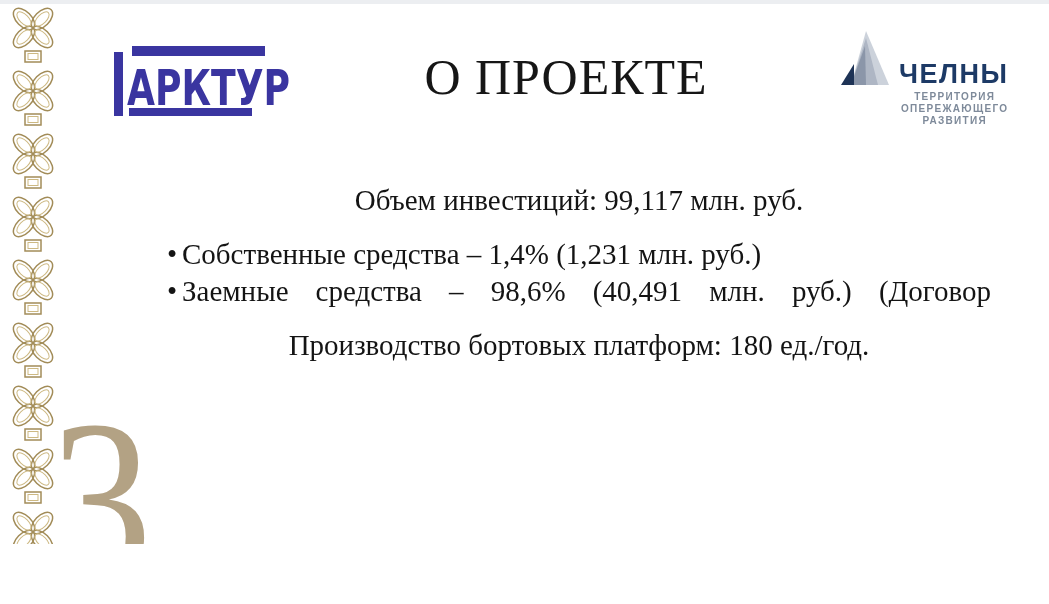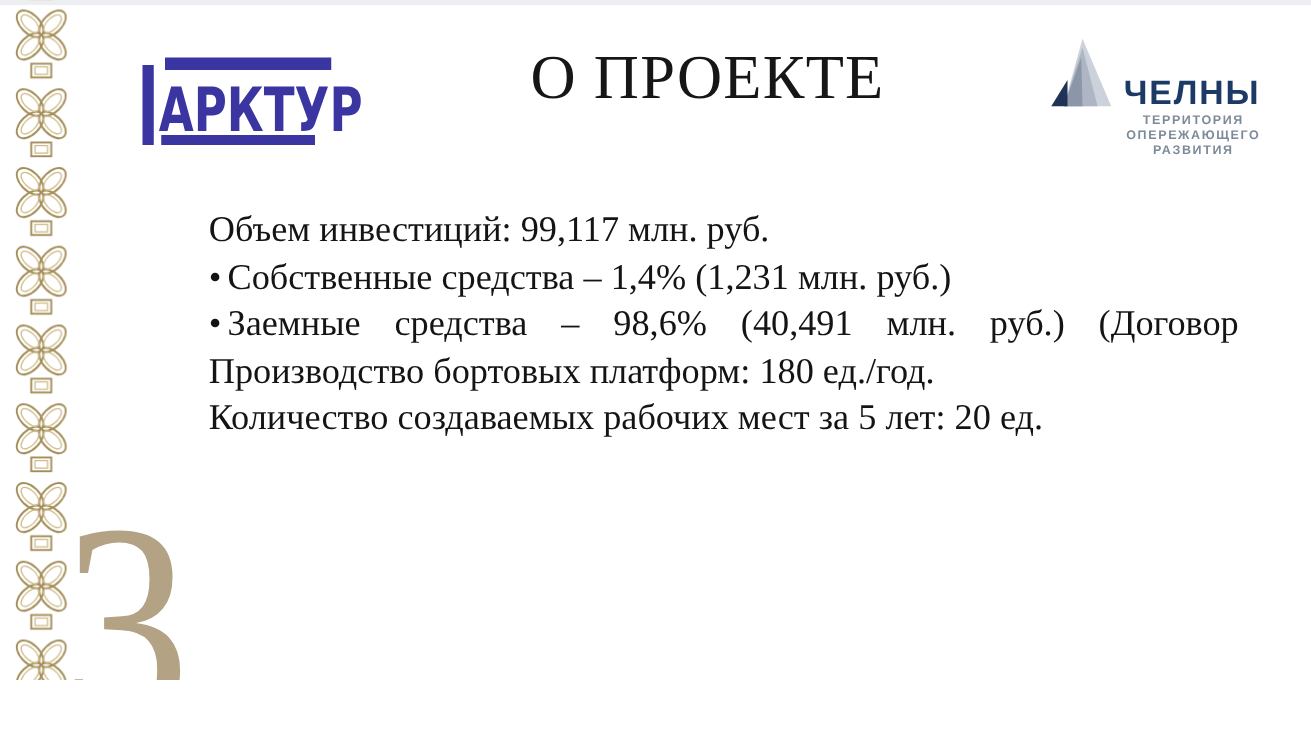--- a/index.html
+++ b/index.html
@@ -24,21 +24,21 @@
   }
   .ornament{
     position:absolute;left:8px;top:0;width:50px;height:604px;
   }
   
   .arktur{
     position:absolute;left:112px;top:38px;width:180px;height:82px;
   }
   
   .slide-title{
-    position:absolute;left:316px;top:30px;width:500px;height:62px;
+    position:absolute;left:316px;top:46px;width:500px;height:62px;
     text-align:center;
     font-family:"Liberation Serif",serif;
     font-size:50px;color:#161616;
     letter-spacing:1px;
     line-height:62px;
     white-space:nowrap;
   }
   
   .chelny{
     position:absolute;left:838px;top:28px;width:190px;height:105px;text-align:center;
@@ -57,21 +57,21 @@
     font-family:"Liberation Sans","DejaVu Sans",sans-serif;
     font-size:10px;font-weight:bold;color:#7e8a9a;
     letter-spacing:1.3px;line-height:12px;white-space:nowrap;
   }
   
   .content{
     position:absolute;left:167px;top:166px;width:824px;
     font-family:"Liberation Serif",serif;
     font-size:29px;color:#141414;line-height:37.5px;
   }
-  .content p{margin:0;padding:0;}
+  .content p{margin:16px;padding:0;text-align:center;}
   .bullet-item{position:relative;padding-left:15px;}
   .bullet-dot{position:absolute;left:0;top:0;}
   .justify-line{
     text-align:justify;
     -moz-text-align-last:justify;
     text-align-last:justify;
   }
   
   .page-number{
     position:absolute;left:50px;top:385px;
@@ -145,18 +145,17 @@
       <span class="bullet-dot">•</span>
       <span>Собственные средства – 1,4% (1,231 млн. руб.)</span>
     </div>
 
     <div class="bullet-item">
       <span class="bullet-dot">•</span>
       <div class="justify-line">Заемные средства – 98,6% (40,491 млн. руб.) (Договор</div>
     </div>
 
     <p>Производство бортовых платформ: 180 ед./год.</p>
-    <p>Количество создаваемых рабочих мест за 5 лет: 20 ед.</p>
   </div>
 
   <div class="page-number">3</div>
 
 </div>
 
 </body></html>

